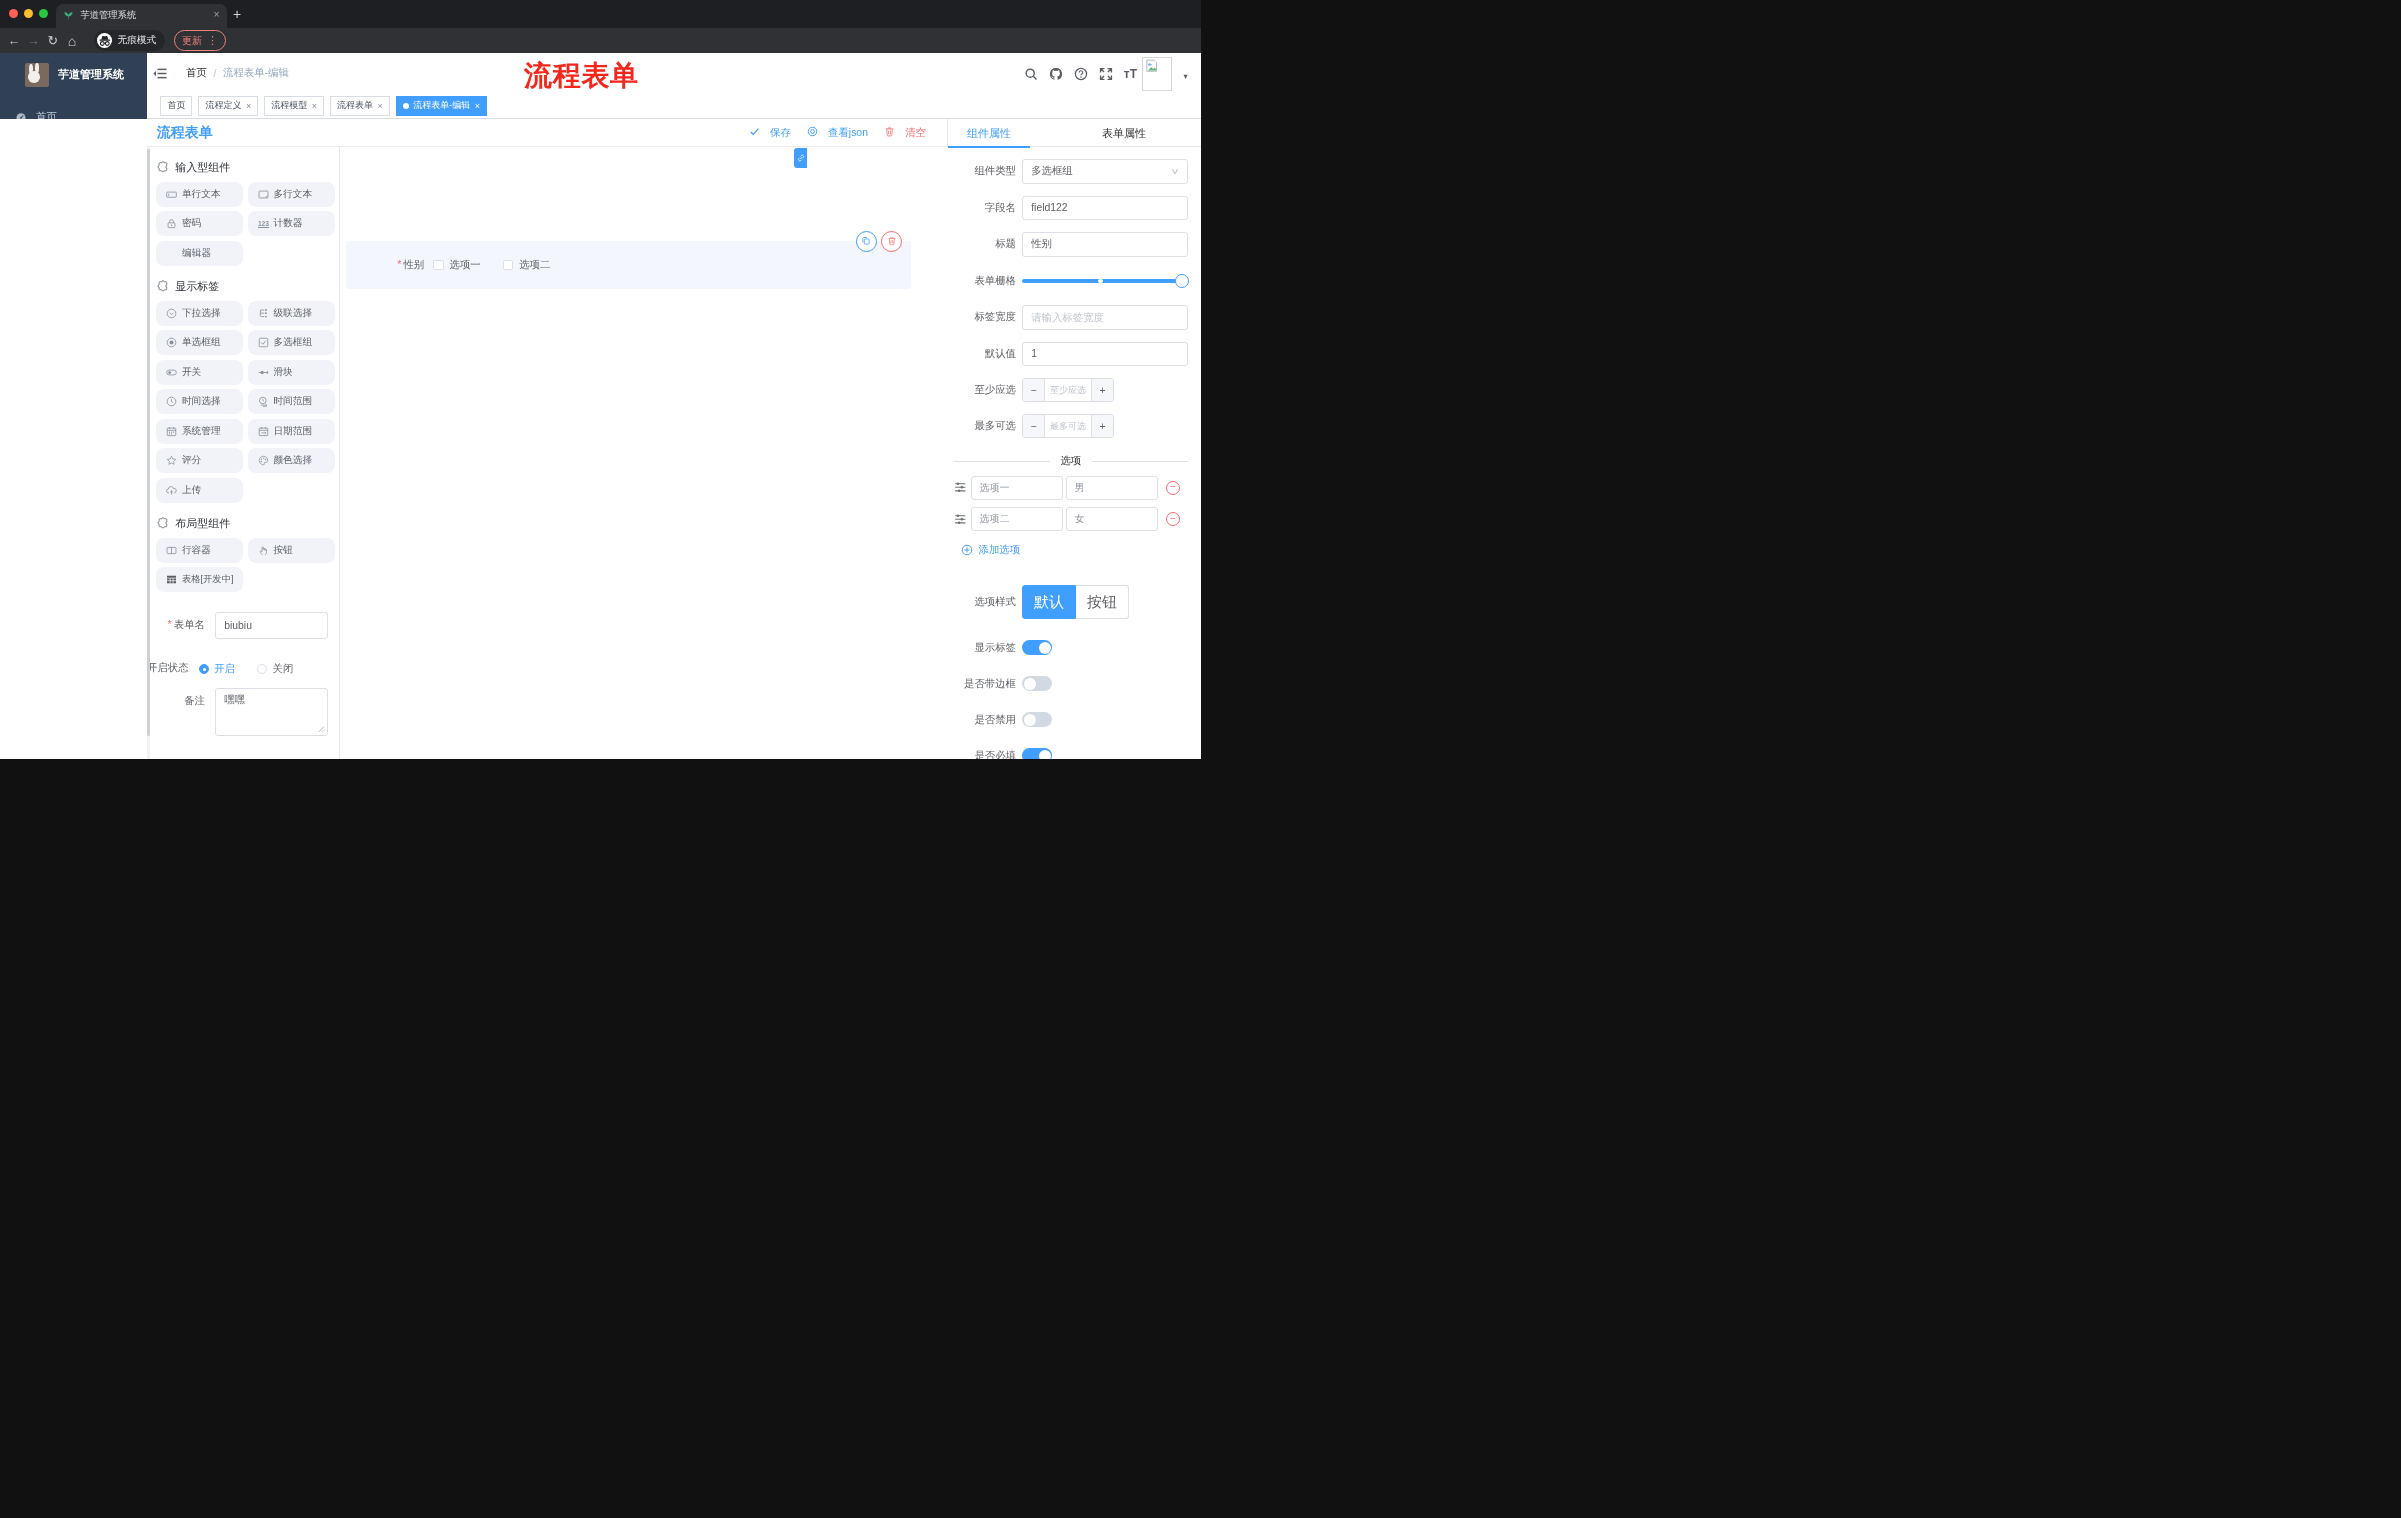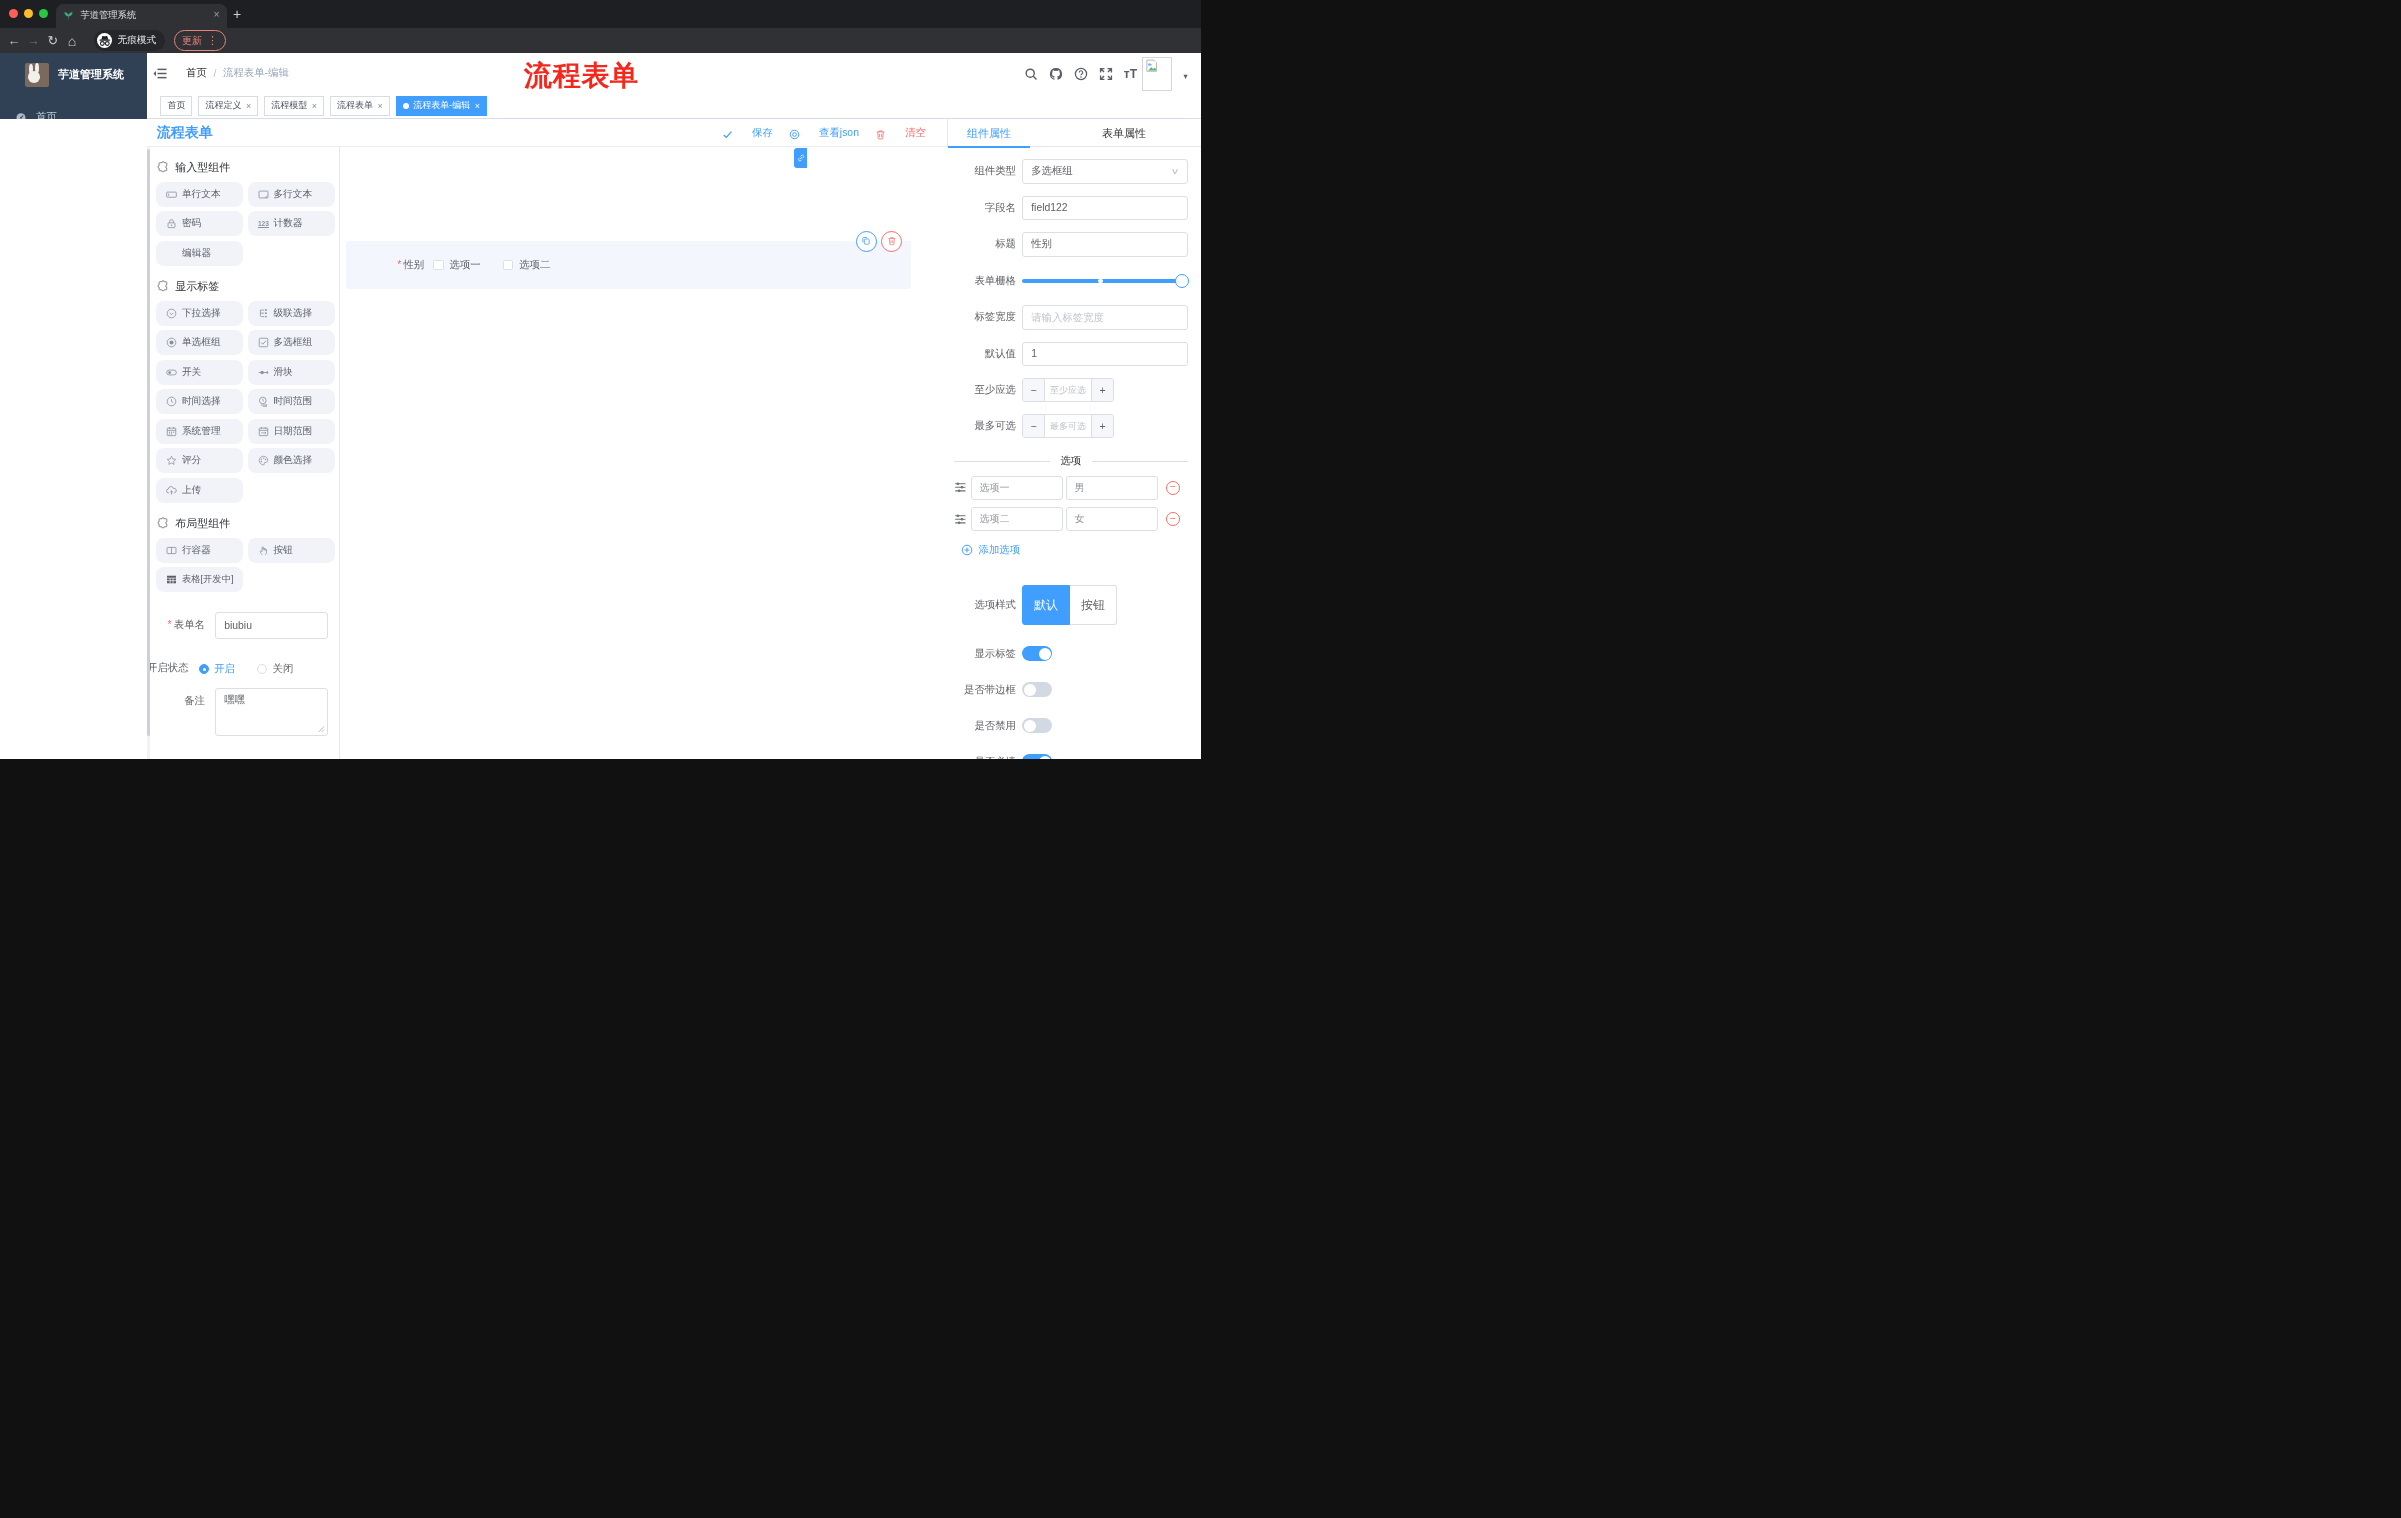--- a/index.html
+++ b/index.html
@@ -67,21 +67,21 @@
   .tag .x{margin-left:4.5px;font-size:9px;color:#8a8f99;}
   .tag.active{background:#409eff;border-color:#409eff;color:#fff;}
   .tag.active .x{color:#fff;}
   .tag.active::before{content:"";width:6px;height:6px;border-radius:50%;background:#fff;margin-right:4.5px;}
   
   .content{position:absolute;left:0;top:66px;width:1201px;height:640px;background:#fff;}
   .designer{position:absolute;left:147px;top:0;width:801px;height:640px;border-right:0.7px solid #e4e7ed;}
   .titlebar{position:absolute;left:0;top:0;width:100%;height:28px;border-bottom:0.7px solid #ececec;}
   .dtitle{position:absolute;left:9.7px;top:5.2px;font-size:14px;font-weight:bold;color:#409eff;}
   .dactions{position:absolute;right:21px;top:0;height:28px;display:flex;align-items:center;gap:16.3px;font-size:10.4px;}
-  .act{display:flex;align-items:flex-end;gap:19px;color:#409eff;}
+  .act{display:flex;align-items:flex-start;gap:10px;color:#409eff;}
   .act.red{color:#f56c6c;}
   .act .ai{width:11px;height:11px;}
   
   .lpanel{position:absolute;left:0;top:28px;width:193px;height:612px;border-right:0.7px solid #e4e7ed;overflow:hidden;}
   .lscroll{position:absolute;left:0;top:0;width:3px;height:612px;background:#f2f2f2;}
   .lscroll i{position:absolute;left:0;top:1.5px;width:3px;height:587px;background:#cdd0d6;border-radius:1.5px;}
   .sechead{display:flex;align-items:center;gap:6px;margin:12.6px 0 7.4px 9.7px;font-size:11px;color:#2f3338;}
   .sechead .pz{width:12.6px;height:12.6px;color:#6a7078;}
   .chips{display:grid;grid-template-columns:87px 87px;gap:4.5px;margin-left:9px;}
   .chip{height:25px;background:#f1f3f9;border-radius:8px;display:flex;align-items:center;padding-left:10.4px;
@@ -154,21 +154,21 @@
   .odivider span{margin:0 10.4px;}
   .orow{display:flex;align-items:center;margin-top:7.4px;gap:3px;}
   .orow .drag{width:12.6px;height:12.6px;color:#6a7078;flex:0 0 auto;margin-right:1.5px;}
   .oin{width:92px;height:24px;border:0.7px solid #dcdfe6;border-radius:3px;padding:0 7.4px;font-size:10px;color:#8f949e;
        font-family:inherit;background:#fff;outline:none;flex:0 0 auto;}
   .omin{width:14px;height:14px;border-radius:50%;border:1.1px solid #f56c6c;color:#f56c6c;display:flex;align-items:center;
         justify-content:center;font-size:10.4px;line-height:1;margin-left:4.5px;flex:0 0 auto;}
   .addopt{display:flex;align-items:center;gap:5.2px;color:#409eff;font-size:10.4px;margin:12px 0 0 7.4px;}
   .addopt svg{width:12px;height:12px;}
   .seg{display:flex;flex:0 0 auto;}
-  .segbtn{height:40px;padding:1px 11px;display:flex;align-items:center;font-size:12px;border:0.7px solid #dcdfe6;background:#fff;color:#606266;}
+  .segbtn{height:34px;padding:1px 11px;display:flex;align-items:center;font-size:15px;border:0.7px solid #dcdfe6;background:#fff;color:#606266;}
   .segbtn.on{background:#409eff;border-color:#409eff;color:#fff;border-radius:3px 0 0 3px;}
   .segbtn.off{border-left:none;border-radius:0 3px 3px 0;}
   .switch{width:30px;height:15px;border-radius:7.4px;position:relative;flex:0 0 auto;}
   .switch.on{background:#409eff;} .switch.off{background:#d3d9e3;}
   .switch::after{content:"";position:absolute;top:1.5px;width:12px;height:12px;border-radius:50%;background:#fff;}
   .switch.on::after{right:1.5px;} .switch.off::after{left:1.5px;}
   .sw-row{margin-top:21px;}
 </style>
 </head>
 <body>

